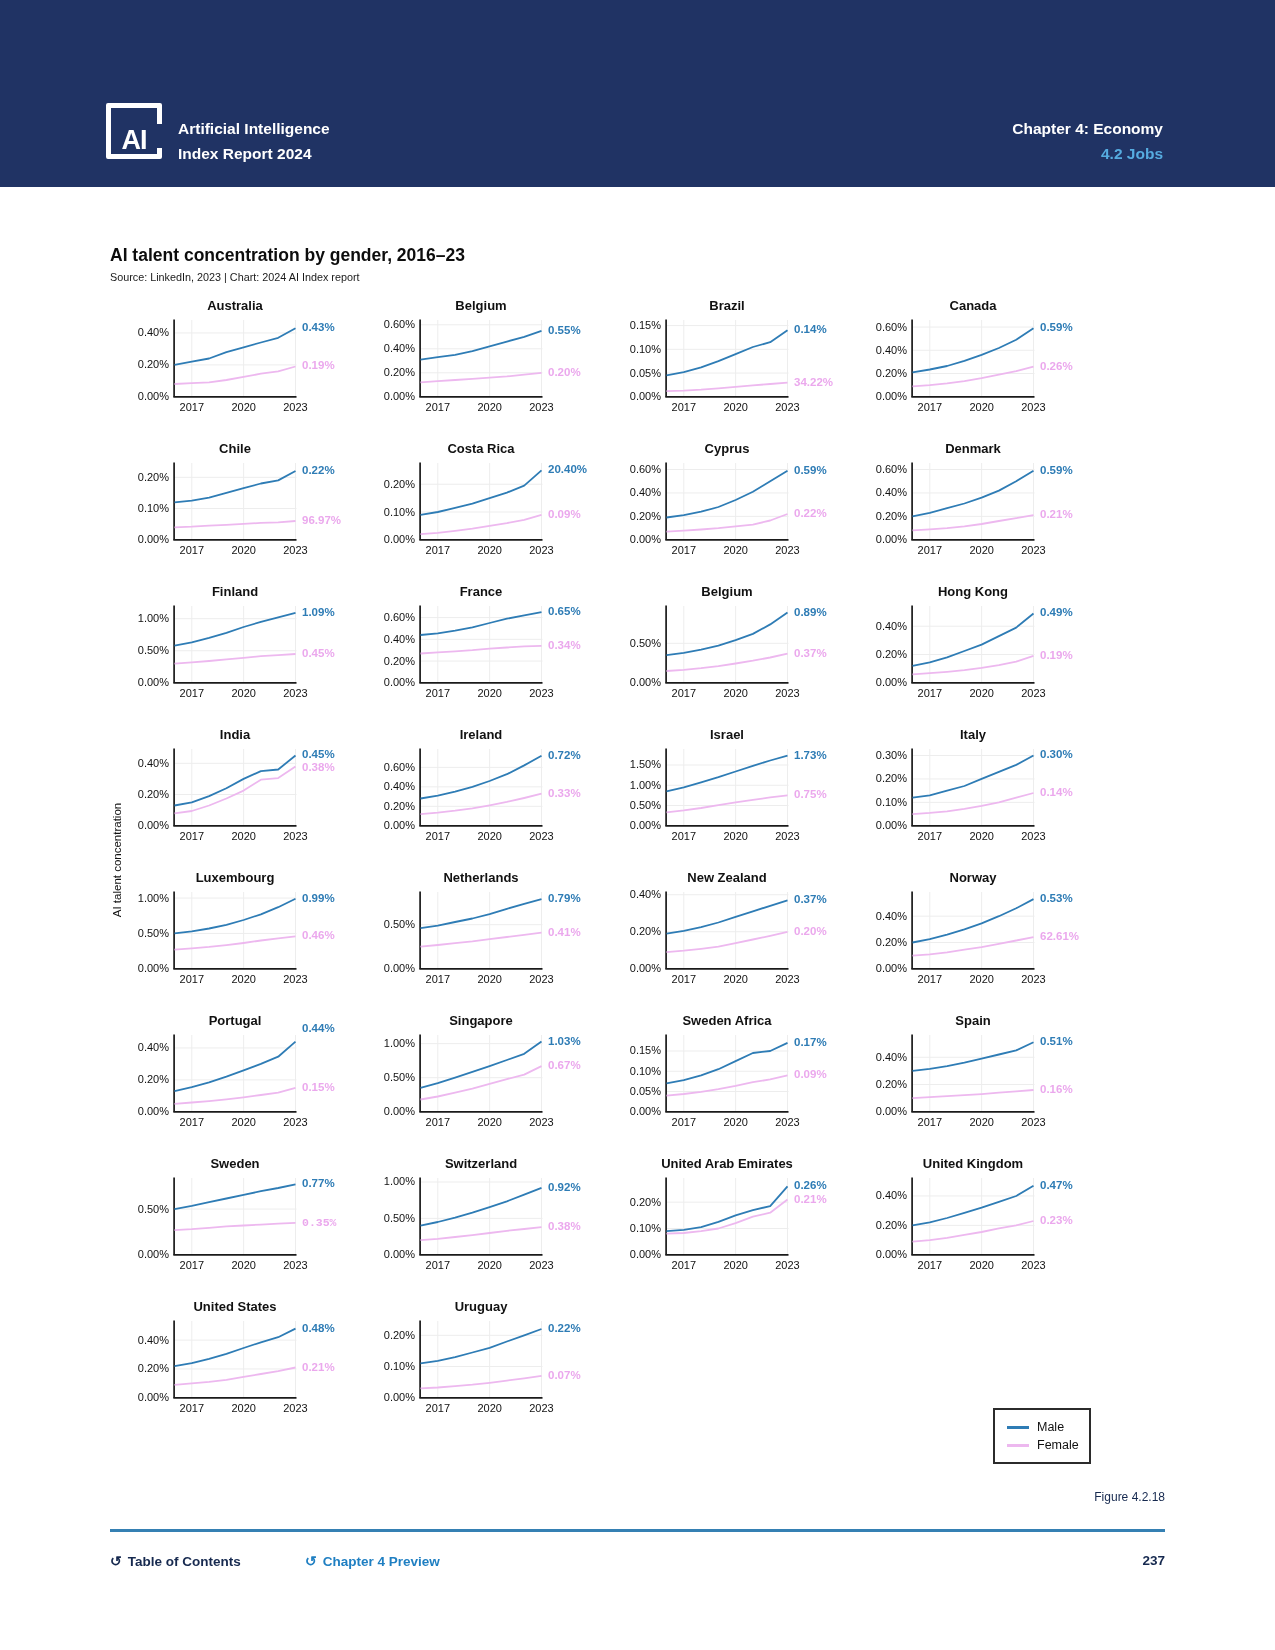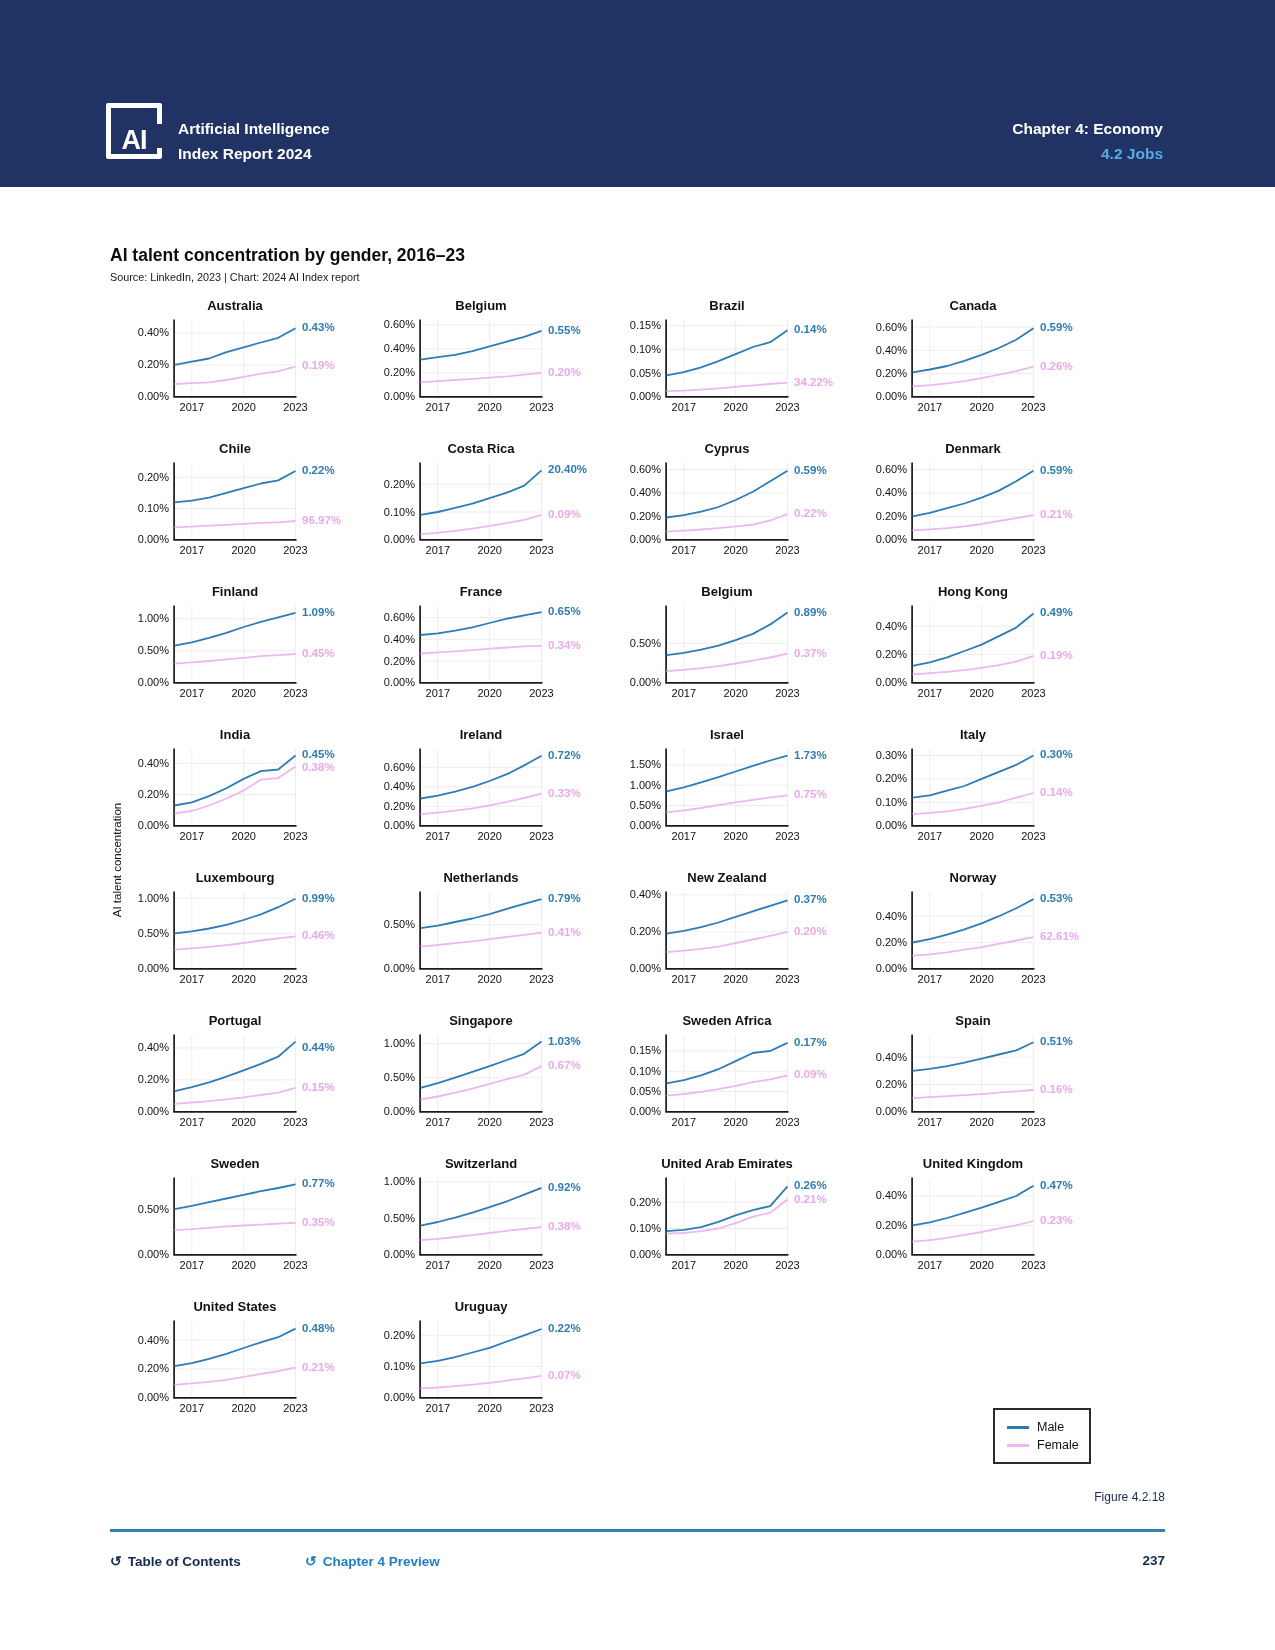--- a/index.html
+++ b/index.html
@@ -537,21 +537,21 @@
           <line x1="0.3" y1="78.8" x2="123.5" y2="78.8" stroke="#1a1a1a" stroke-width="1.7"></line>
           <polyline points="1.5,70.8 18.8,69.5 36.1,68.1 53.4,66.4 70.6,64.4 87.9,62.0 105.2,59.7 122.5,54.9" fill="none" stroke="#edb8ef" stroke-width="1.8" stroke-linejoin="round"></polyline>
           <polyline points="1.5,58.1 18.8,54.1 36.1,49.3 53.4,43.7 70.6,37.3 87.9,30.9 105.2,23.7 122.5,8.6" fill="none" stroke="#2e7cb5" stroke-width="1.8" stroke-linejoin="round"></polyline>
         </svg>
         <div class="ytick" style="top: 94.3px;">0.00%</div>
         <div class="ytick" style="top: 62.3851px;">0.20%</div>
         <div class="ytick" style="top: 30.4702px;">0.40%</div>
         <div class="xtick" style="left: 48.7857px;">2017</div>
         <div class="xtick" style="left: 100.643px;">2020</div>
         <div class="xtick" style="left: 152.5px;">2023</div>
-        <div class="vlabel male" style="top: 30px;">0.44%</div>
+        <div class="vlabel male" style="top: 11px;">0.44%</div>
         <div class="vlabel female" style="top: 69.8638px;">0.15%</div>
       </div>
       <div class="cell">
         <div class="ctitle">Singapore</div>
         <svg width="124" height="80" class="plot">
           <line x1="18.785714285714285" y1="2" x2="18.785714285714285" y2="78.8" stroke="#ededed" stroke-width="1"></line>
           <line x1="70.64285714285714" y1="2" x2="70.64285714285714" y2="78.8" stroke="#ededed" stroke-width="1"></line>
           <line x1="122.5" y1="2" x2="122.5" y2="78.8" stroke="#ededed" stroke-width="1"></line>
           <line x1="1.5" y1="44.70909090909091" x2="123.5" y2="44.70909090909091" stroke="#ededed" stroke-width="1"></line>
           <line x1="1.5" y1="10.618181818181824" x2="123.5" y2="10.618181818181824" stroke="#ededed" stroke-width="1"></line>
@@ -626,21 +626,21 @@
           <line x1="0.3" y1="78.8" x2="123.5" y2="78.8" stroke="#1a1a1a" stroke-width="1.7"></line>
           <polyline points="1.5,54.1 18.8,53.2 36.1,51.8 53.4,50.4 70.6,49.5 87.9,48.6 105.2,47.7 122.5,46.8" fill="none" stroke="#edb8ef" stroke-width="1.8" stroke-linejoin="round"></polyline>
           <polyline points="1.5,33.1 18.8,29.9 36.1,26.2 53.4,22.5 70.6,18.9 87.9,15.2 105.2,12.0 122.5,8.4" fill="none" stroke="#2e7cb5" stroke-width="1.8" stroke-linejoin="round"></polyline>
         </svg>
         <div class="ytick" style="top: 94.3px;">0.00%</div>
         <div class="ytick" style="top: 48.5683px;">0.50%</div>
         <div class="xtick" style="left: 48.7857px;">2017</div>
         <div class="xtick" style="left: 100.643px;">2020</div>
         <div class="xtick" style="left: 152.5px;">2023</div>
         <div class="vlabel male" style="top: 23.3732px;">0.77%</div>
-        <div class="vlabel female" style="top: 61.7878px;">0.35%</div>
+        <div class="vlabel female" style="top: 61.7878px; font-family: Liberation Mono, monospace;">0.35%</div>
       </div>
       <div class="cell">
         <div class="ctitle">Switzerland</div>
         <svg width="124" height="80" class="plot">
           <line x1="18.785714285714285" y1="2" x2="18.785714285714285" y2="78.8" stroke="#ededed" stroke-width="1"></line>
           <line x1="70.64285714285714" y1="2" x2="70.64285714285714" y2="78.8" stroke="#ededed" stroke-width="1"></line>
           <line x1="122.5" y1="2" x2="122.5" y2="78.8" stroke="#ededed" stroke-width="1"></line>
           <line x1="1.5" y1="42.39223300970873" x2="123.5" y2="42.39223300970873" stroke="#ededed" stroke-width="1"></line>
           <line x1="1.5" y1="5.984466019417468" x2="123.5" y2="5.984466019417468" stroke="#ededed" stroke-width="1"></line>
           <line x1="1.1" y1="1.5" x2="1.1" y2="78.8" stroke="#1a1a1a" stroke-width="1.7"></line>

